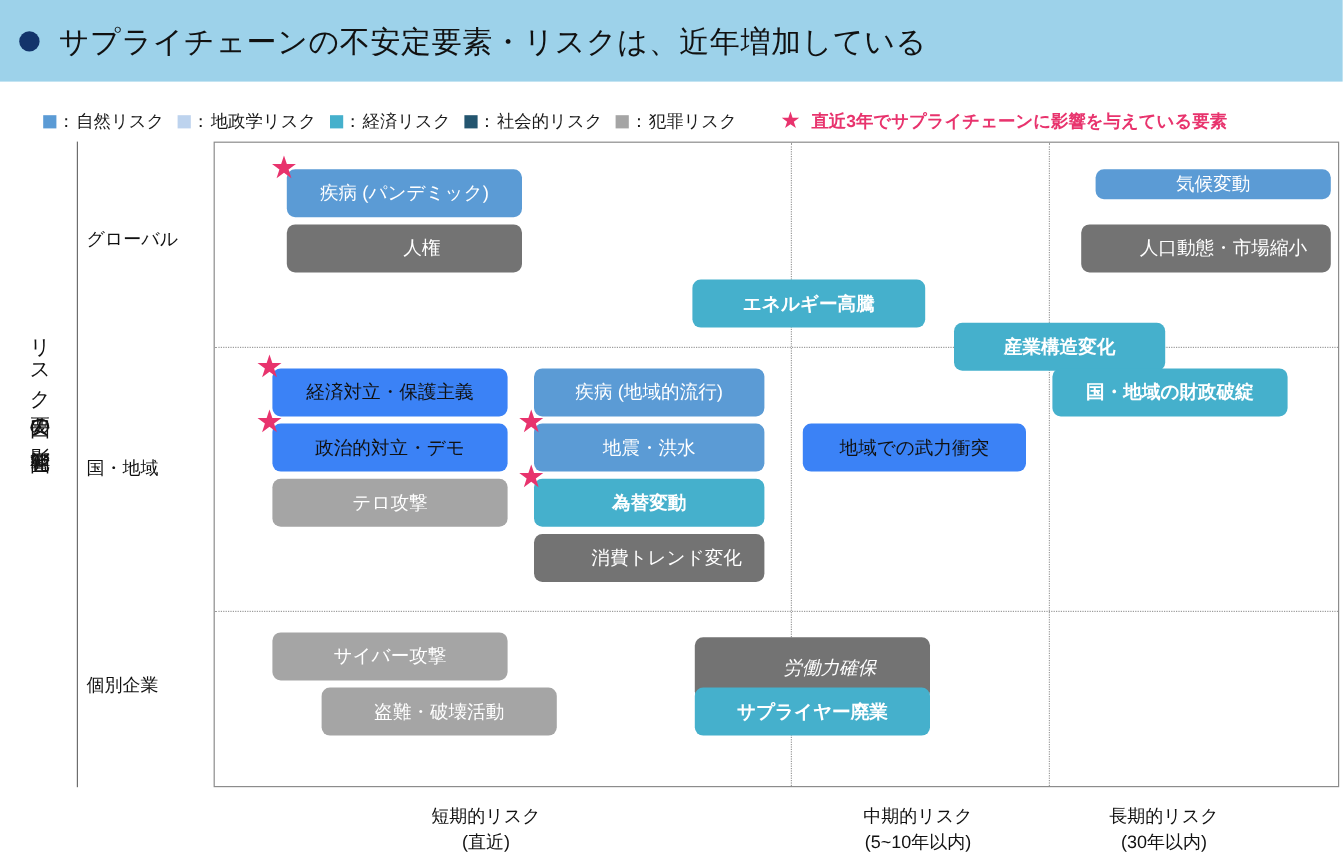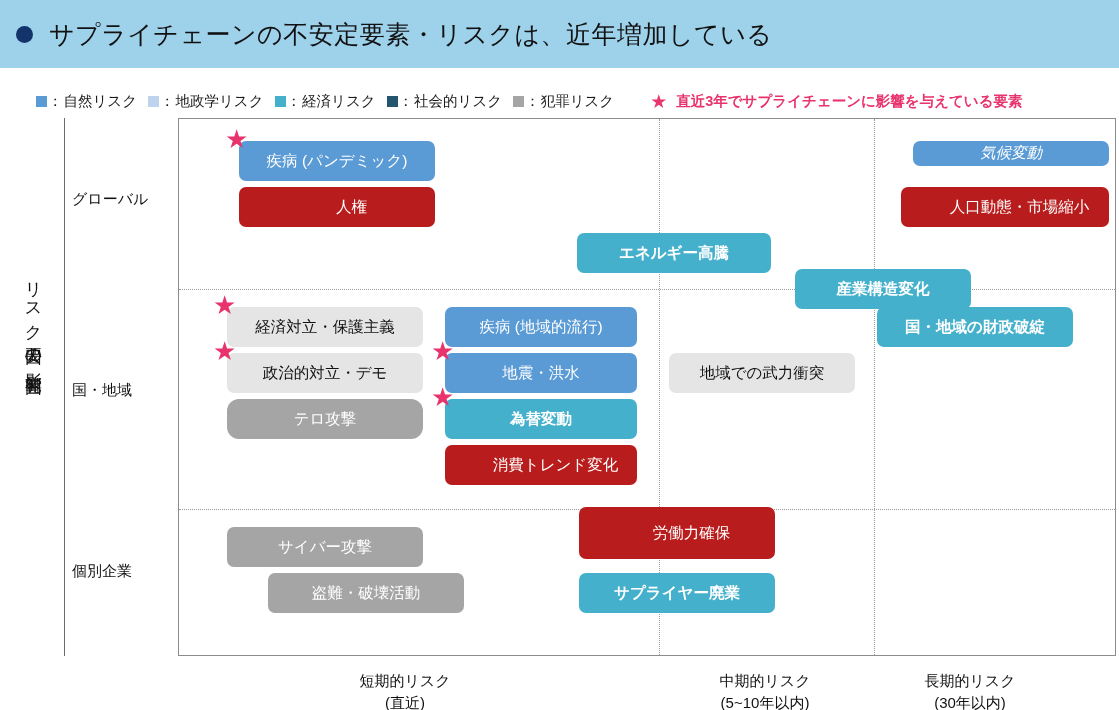--- a/index.html
+++ b/index.html
@@ -91,23 +91,23 @@
   .box{
     position:absolute;
     border-radius:7px;
     display:flex;align-items:center;justify-content:center;
     font-size:15.5px;
     box-sizing:border-box;
     white-space:nowrap;
     padding:0 6px;
   }
   .box.natural   {background:#5b9bd5;color:#ffffff;}
-  .box.geo       {background:#e5e5e5;color:#111111;}
+  .box.geo       {background:#3b82f6;color:#111111;}
   .box.economic  {background:#45b0cc;color:#ffffff;font-weight:bold;}
-  .box.social    {background:#b91c1c;color:#ffffff;padding-left:35px;}
+  .box.social    {background:#737373;color:#ffffff;padding-left:35px;}
   .box.crime     {background:#a5a5a5;color:#ffffff;}
 
   .star{
     position:absolute;
     color:#e8336d;
     font-size:26px;
     line-height:1;
     z-index:5;
     pointer-events:none;
   }
@@ -166,38 +166,38 @@
 <div class="chart" id="chart-root">
     <div class="gridline-h" style="top: 170px;"></div>
     <div class="gridline-h" style="top: 390px;"></div>
     <div class="gridline-v" style="left: 480px;"></div>
     <div class="gridline-v" style="left: 695px;"></div>
     <div class="box natural" style="left: 60px; top: 22px; width: 196px; height: 40px; text-align: right;">疾病 (パンデミック)</div>
     <div class="star" style="left: 46px; top: 7px;">★</div>
     <div class="box social" style="left: 60px; top: 68px; width: 196px; height: 40px;">人権</div>
     <div class="box economic" style="left: 398px; top: 114px; width: 194px; height: 40px;">エネルギー高騰</div>
     <div class="box economic" style="left: 616px; top: 114px; width: 176px; height: 40px; margin-top: 36px;">産業構造変化</div>
-    <div class="box natural" style="left: 734px; top: 22px; width: 196px; height: 25px; font-style: italic;">気候変動</div>
+    <div class="box natural" style="left: 734px; top: 22px; width: 196px; height: 25px;">気候変動</div>
     <div class="box social" style="left: 722px; top: 68px; width: 208px; height: 40px;">人口動態・市場縮小</div>
     <div class="box geo" style="left: 48px; top: 188px; width: 196px; height: 40px;">経済対立・保護主義</div>
     <div class="star" style="left: 34px; top: 173px;">★</div>
     <div class="box geo" style="left: 48px; top: 234px; width: 196px; height: 40px;">政治的対立・デモ</div>
     <div class="star" style="left: 34px; top: 219px;">★</div>
-    <div class="box crime" style="left: 48px; top: 280px; width: 196px; height: 40px; border-radius: 12px;">テロ攻撃</div>
+    <div class="box crime" style="left: 48px; top: 280px; width: 196px; height: 40px;">テロ攻撃</div>
     <div class="box natural" style="left: 266px; top: 188px; width: 192px; height: 40px;">疾病 (地域的流行)</div>
     <div class="box natural" style="left: 266px; top: 234px; width: 192px; height: 40px;">地震・洪水</div>
     <div class="star" style="left: 252px; top: 219px;">★</div>
     <div class="box economic" style="left: 266px; top: 280px; width: 192px; height: 40px;">為替変動</div>
     <div class="star" style="left: 252px; top: 265px;">★</div>
     <div class="box social" style="left: 266px; top: 326px; width: 192px; height: 40px;">消費トレンド変化</div>
     <div class="box geo" style="left: 490px; top: 234px; width: 186px; height: 40px;">地域での武力衝突</div>
     <div class="box economic" style="left: 698px; top: 188px; width: 196px; height: 40px;">国・地域の財政破綻</div>
     <div class="box crime" style="left: 48px; top: 408px; width: 196px; height: 40px;">サイバー攻撃</div>
     <div class="box crime" style="left: 48px; top: 454px; width: 196px; height: 40px; margin-left: 41px;">盗難・破壊活動</div>
-    <div class="box social" style="left: 400px; top: 388px; width: 196px; height: 52px;">労働力確保</div>
+    <div class="box social" style="left: 400px; top: 412px; width: 196px; height: 52px; font-style: italic;">労働力確保</div>
     <div class="box economic" style="left: 400px; top: 454px; width: 196px; height: 40px;">サプライヤー廃業</div>
   </div>
 
 <div class="x-tick" style="left:320px;top:670px;width:170px;">
   <div>短期的リスク</div>
   <div>(直近)</div>
 </div>
 <div class="x-tick" style="left:680px;top:670px;width:170px;">
   <div>中期的リスク</div>
   <div>(5~10年以内)</div>

